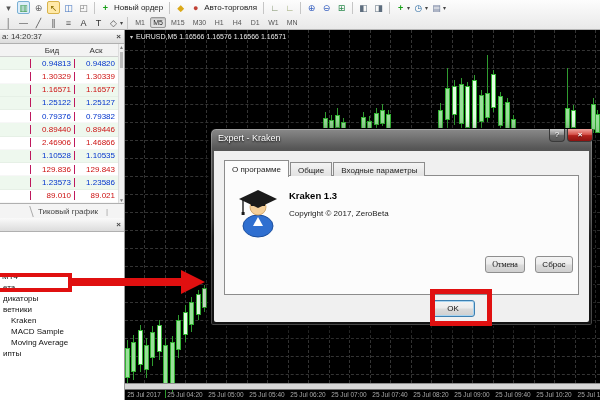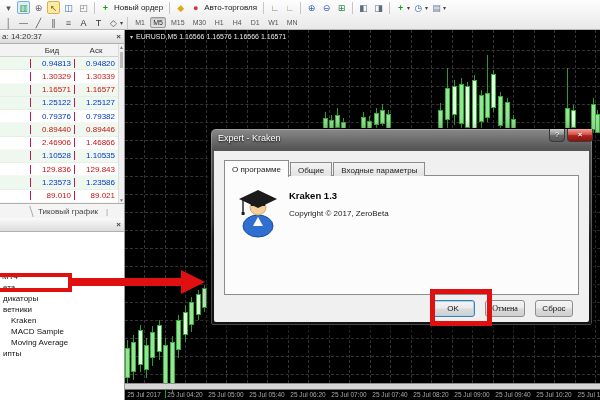--- a/index.html
+++ b/index.html
@@ -80,21 +80,21 @@
   .dlg-tab{font-size:8px;color:#222;padding:2px 7px 2px 7px;background:linear-gradient(#f4f4f4,#e2e2e2);
            border:1px solid #8c8c8c;border-bottom:none;margin-right:1px;height:14px;line-height:11px;}
   .dlg-tab.active{background:#fcfcfc;height:17px;line-height:14px;position:relative;top:1px;z-index:3;}
   .dlg-page{position:absolute;left:10px;right:10px;top:24px;bottom:27px;background:#fcfcfc;border:1px solid #8c8c8c;}
   .expert-icon{position:absolute;left:12px;top:12px;width:42px;height:50px;}
   .dlg-name{position:absolute;left:64px;top:14px;font-size:9.5px;font-weight:bold;color:#000;}
   .dlg-copy{position:absolute;left:64px;top:33px;font-size:8px;color:#1a1a1a;}
   .dlg-buttons{position:absolute;right:16px;bottom:5px;display:flex;gap:10px;}
   .dlg-btn{height:17px;font-size:8px;color:#111;text-align:center;line-height:15px;border-radius:3px;
            border:1px solid #8e8e8e;background:linear-gradient(#f4f4f4,#ebebeb 48%,#dcdcdc 52%,#cfcfcf);}
-  .dlg-btn.ok{width:44px;border-color:#3c7fb1;box-shadow:inset 0 0 0 1px #a9d4f0;}
+  .dlg-btn.ok{width:44px;border-color:#3c7fb1;box-shadow:inset 0 0 0 1px #a9d4f0;margin-top:44px;}
   .dlg-btn.cancel{width:40px;font-family:Liberation Serif, serif;} .dlg-btn.reset{width:38px;}
   
   .ann{position:absolute;z-index:60;}
   .ann-box{border:4px solid #e01010;background:transparent;}
   #ann-ok-rect{left:430px;top:289px;width:62px;height:37px;border-width:5px;}
   #ann-kraken-rect{left:-6px;top:273px;width:78px;height:19px;}
   #ann-arrow-shaft{left:71px;top:278px;width:110px;height:8px;background:#e01010;}
   #ann-arrow-head{left:181px;top:270px;width:0;height:0;border-left:24px solid #e01010;
                   border-top:12px solid transparent;border-bottom:12px solid transparent;}
 </style>

